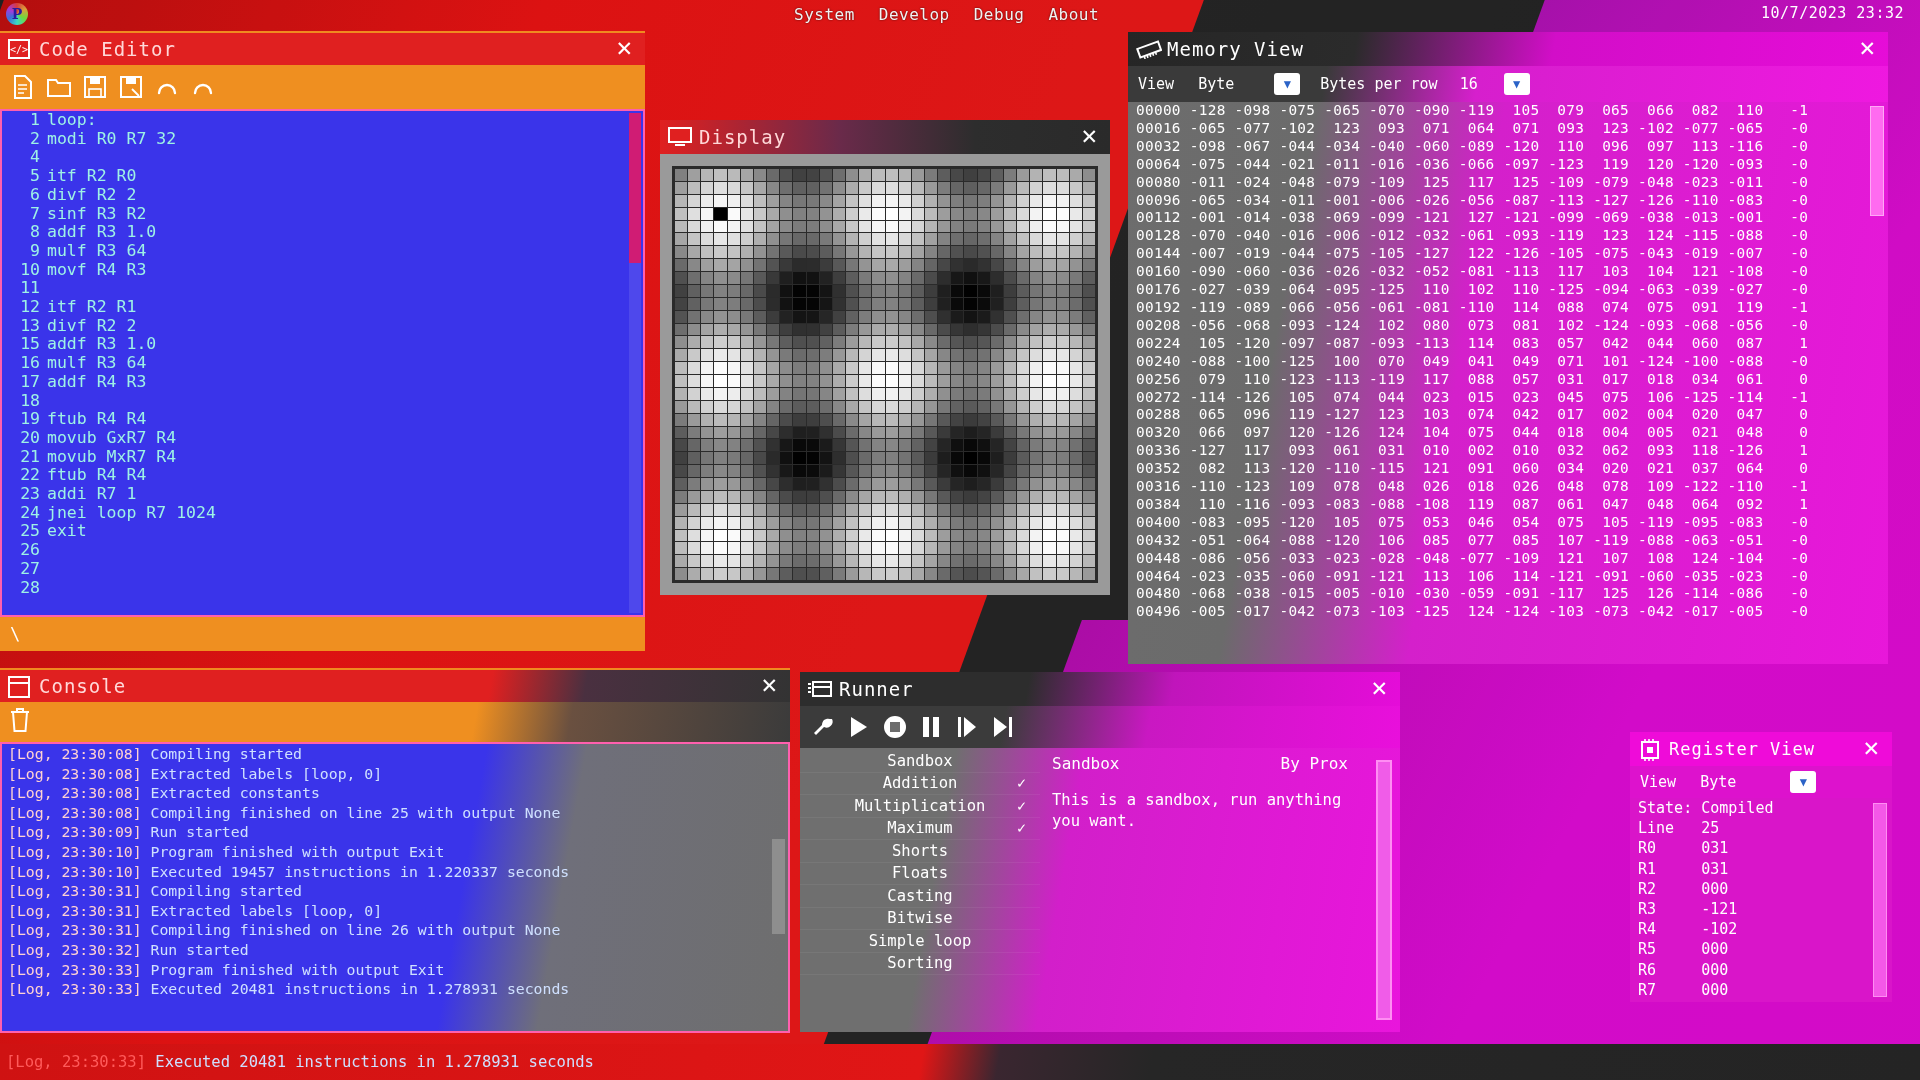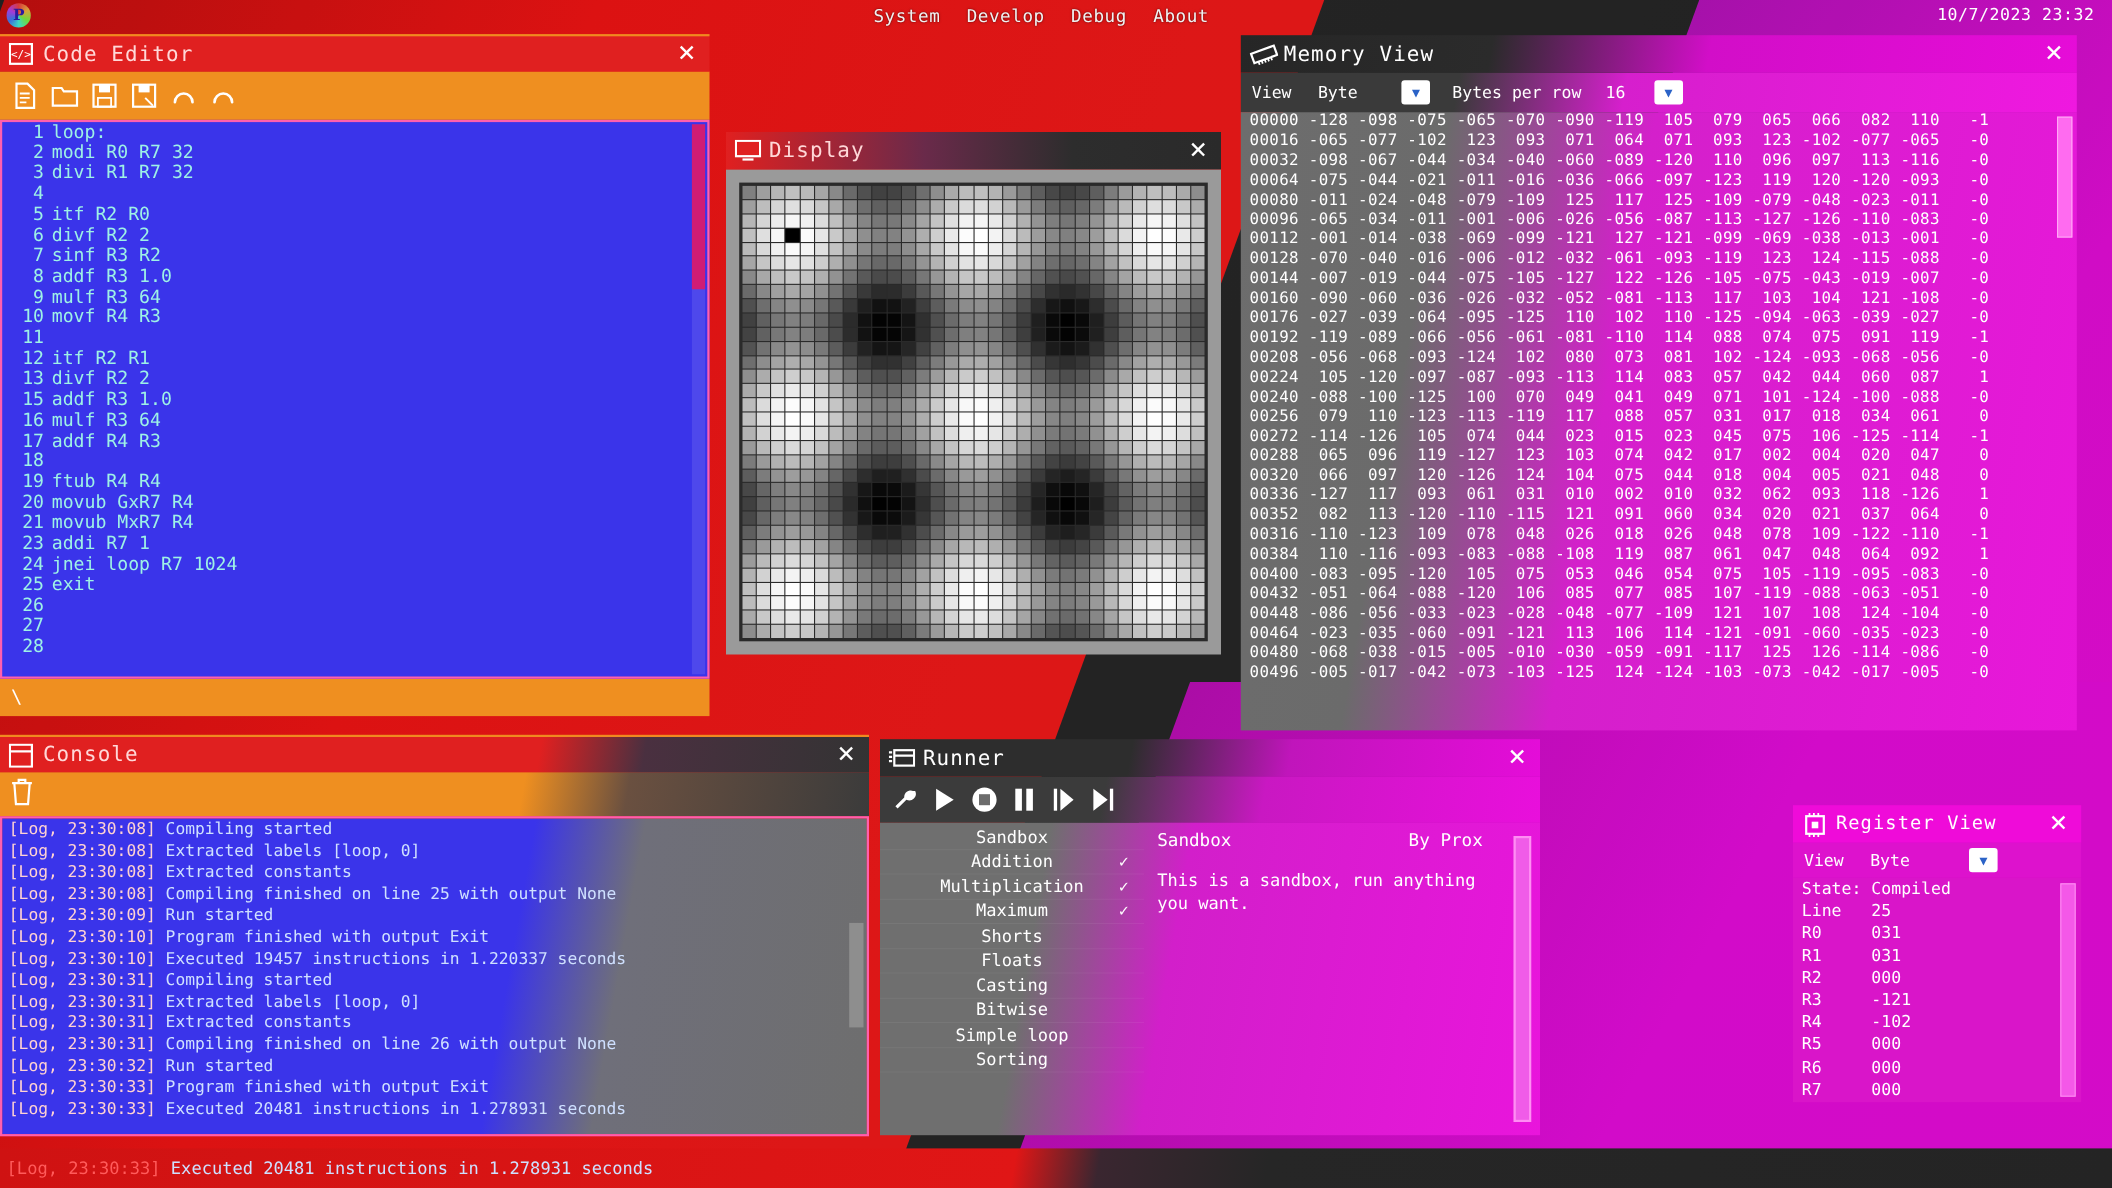--- a/index.html
+++ b/index.html
@@ -234,38 +234,38 @@
     <span class="tb">
         <svg width="24" height="24" viewBox="0 0 24 24">
           <path d="M4 18a8 8 0 0 1 16 0" fill="none" stroke="#fff" stroke-width="2.4" stroke-linecap="round"></path>
         </svg>
       </span>
   </div>
   <div class="editor">
     <div id="code-lines">
         <div class="codeline"><span class="ln">1</span><span>loop:</span></div>
         <div class="codeline"><span class="ln">2</span><span>modi R0 R7 32</span></div>
-        <div class="codeline"><span class="ln">3</span><span>divi R1 R7 32</span></div>
         <div class="codeline"><span class="ln">4</span><span></span></div>
         <div class="codeline"><span class="ln">5</span><span>itf R2 R0</span></div>
         <div class="codeline"><span class="ln">6</span><span>divf R2 2</span></div>
         <div class="codeline"><span class="ln">7</span><span>sinf R3 R2</span></div>
         <div class="codeline"><span class="ln">8</span><span>addf R3 1.0</span></div>
         <div class="codeline"><span class="ln">9</span><span>mulf R3 64</span></div>
         <div class="codeline"><span class="ln">10</span><span>movf R4 R3</span></div>
         <div class="codeline"><span class="ln">11</span><span></span></div>
         <div class="codeline"><span class="ln">12</span><span>itf R2 R1</span></div>
         <div class="codeline"><span class="ln">13</span><span>divf R2 2</span></div>
         <div class="codeline"><span class="ln">15</span><span>addf R3 1.0</span></div>
         <div class="codeline"><span class="ln">16</span><span>mulf R3 64</span></div>
         <div class="codeline"><span class="ln">17</span><span>addf R4 R3</span></div>
         <div class="codeline"><span class="ln">18</span><span></span></div>
         <div class="codeline"><span class="ln">19</span><span>ftub R4 R4</span></div>
         <div class="codeline"><span class="ln">20</span><span>movub GxR7 R4</span></div>
         <div class="codeline"><span class="ln">21</span><span>movub MxR7 R4</span></div>
+        <div class="codeline"><span class="ln">22</span><span>ftub R4 R4</span></div>
         <div class="codeline"><span class="ln">23</span><span>addi R7 1</span></div>
         <div class="codeline"><span class="ln">24</span><span>jnei loop R7 1024</span></div>
         <div class="codeline"><span class="ln">25</span><span>exit</span></div>
         <div class="codeline"><span class="ln">26</span><span></span></div>
         <div class="codeline"><span class="ln">27</span><span></span></div>
         <div class="codeline"><span class="ln">28</span><span></span></div>
       </div>
     <div class="editor-scroll">
         <i></i>
       </div>
@@ -1395,21 +1395,20 @@
     <div id="console-lines">
         <div class="logline"><b>[Log, 23:30:08]</b><span> Compiling started</span></div>
         <div class="logline"><b>[Log, 23:30:08]</b><span> Extracted labels [loop, 0]</span></div>
         <div class="logline"><b>[Log, 23:30:08]</b><span> Extracted constants</span></div>
         <div class="logline"><b>[Log, 23:30:08]</b><span> Compiling finished on line 25 with output None</span></div>
         <div class="logline"><b>[Log, 23:30:09]</b><span> Run started</span></div>
         <div class="logline"><b>[Log, 23:30:10]</b><span> Program finished with output Exit</span></div>
         <div class="logline"><b>[Log, 23:30:10]</b><span> Executed 19457 instructions in 1.220337 seconds</span></div>
         <div class="logline"><b>[Log, 23:30:31]</b><span> Compiling started</span></div>
         <div class="logline"><b>[Log, 23:30:31]</b><span> Extracted labels [loop, 0]</span></div>
-        <div class="logline"><b>[Log, 23:30:31]</b><span> Extracted constants</span></div>
         <div class="logline"><b>[Log, 23:30:31]</b><span> Compiling finished on line 26 with output None</span></div>
         <div class="logline"><b>[Log, 23:30:32]</b><span> Run started</span></div>
         <div class="logline"><b>[Log, 23:30:33]</b><span> Program finished with output Exit</span></div>
         <div class="logline"><b>[Log, 23:30:33]</b><span> Executed 20481 instructions in 1.278931 seconds</span></div>
       </div>
     <div class="con-scroll"></div>
   </div>
 </div>
 
 <div class="win" id="runner" style="z-index:19">

